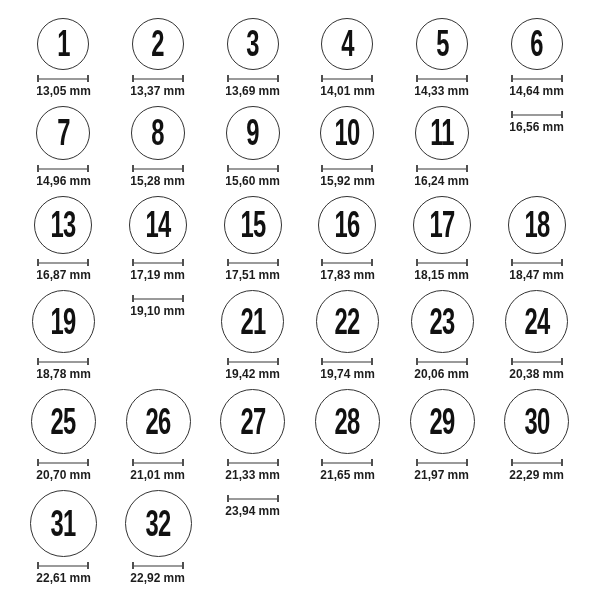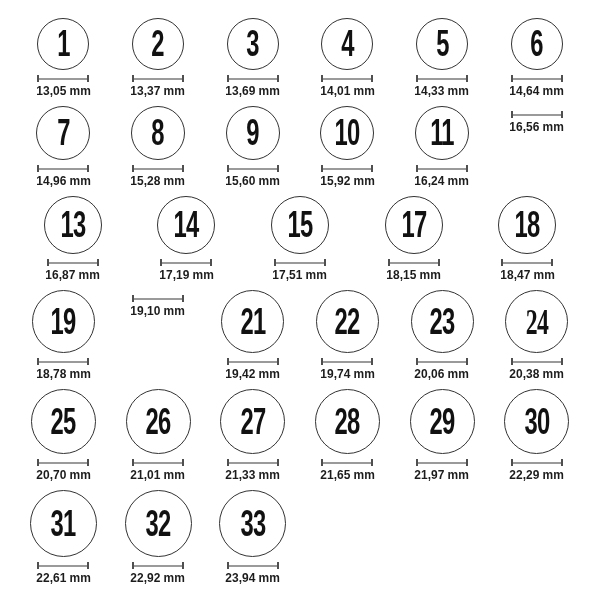--- a/index.html
+++ b/index.html
@@ -242,20 +242,31 @@
     </div>
     <div class="measure">
       <span class="tick"></span>
       <span class="hline"></span>
       <span class="tick"></span>
     </div>
     <span class="mm-label">17,51 mm</span>
   </div>
       <div class="cell">
     <div class="circle" style="width: 58px; height: 58px;">
+      <span class="num">16</span>
+    </div>
+    <div class="measure">
+      <span class="tick"></span>
+      <span class="hline"></span>
+      <span class="tick"></span>
+    </div>
+    <span class="mm-label">17,83 mm</span>
+  </div>
+      <div class="cell">
+    <div class="circle" style="width: 58px; height: 58px;">
       <span class="num">17</span>
     </div>
     <div class="measure">
       <span class="tick"></span>
       <span class="hline"></span>
       <span class="tick"></span>
     </div>
     <span class="mm-label">18,15 mm</span>
   </div>
       <div class="cell">
@@ -317,21 +328,21 @@
       <span class="num">23</span>
     </div>
     <div class="measure">
       <span class="tick"></span>
       <span class="hline"></span>
       <span class="tick"></span>
     </div>
     <span class="mm-label">20,06 mm</span>
   </div>
       <div class="cell">
-    <div class="circle" style="width: 63px; height: 63px; font-family: Liberation Serif, serif;">
+    <div class="circle" style="width: 63px; height: 63px;">
       <span class="num">24</span>
     </div>
     <div class="measure">
       <span class="tick"></span>
       <span class="hline"></span>
       <span class="tick"></span>
     </div>
     <span class="mm-label">20,38 mm</span>
   </div>
     </div>
@@ -420,23 +431,20 @@
       <span class="num">32</span>
     </div>
     <div class="measure">
       <span class="tick"></span>
       <span class="hline"></span>
       <span class="tick"></span>
     </div>
     <span class="mm-label">22,92 mm</span>
   </div>
       <div class="cell">
-    <div class="circle" style="width: 67px; height: 67px;">
-      <span class="num">33</span>
-    </div>
     <div class="measure">
       <span class="tick"></span>
       <span class="hline"></span>
       <span class="tick"></span>
     </div>
     <span class="mm-label">23,94 mm</span>
   </div>
       <div class="cell"></div>
       <div class="cell"></div>
       <div class="cell"></div>

